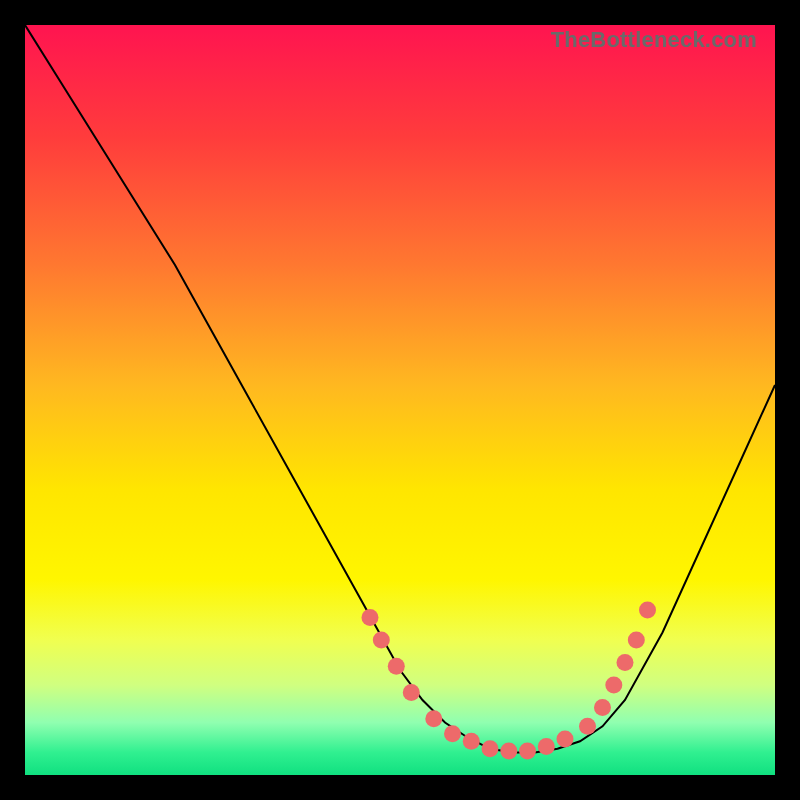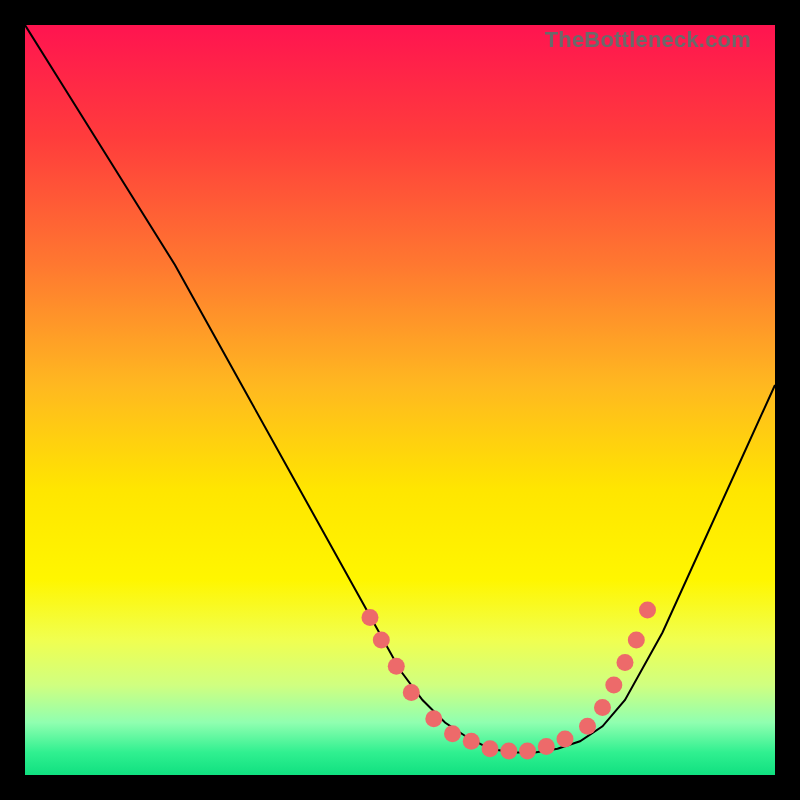--- a/index.html
+++ b/index.html
@@ -25,21 +25,21 @@
       #fff600 74%,
       #f0ff50 82%,
       #d0ff80 88%,
       #90ffb0 93%,
       #30f090 97%,
       #10e080 100%);
   }
   .watermark {
     position: absolute;
     top: 2px;
-    right: 24px;
+    right: 18px;
     font-family: Arial, Helvetica, sans-serif;
     font-size: 22px;
     font-weight: 600;
     color: #6a6a6a;
     letter-spacing: 0.2px;
     user-select: none;
   }
   svg.curve {
     position: absolute;
     left: 0; top: 0;

